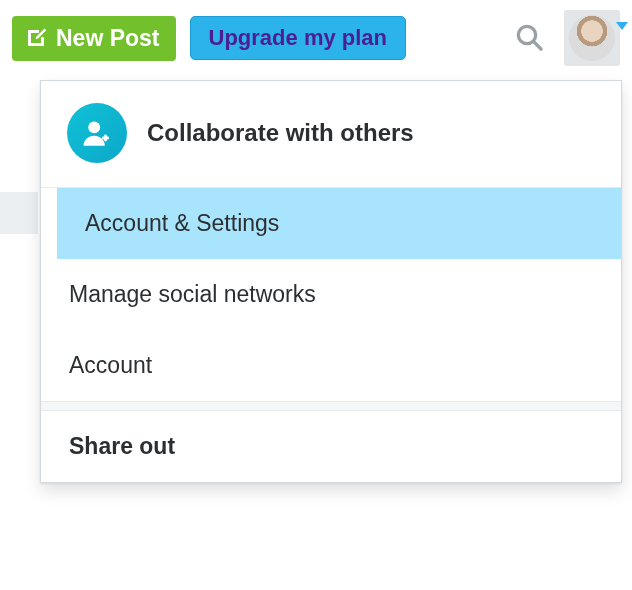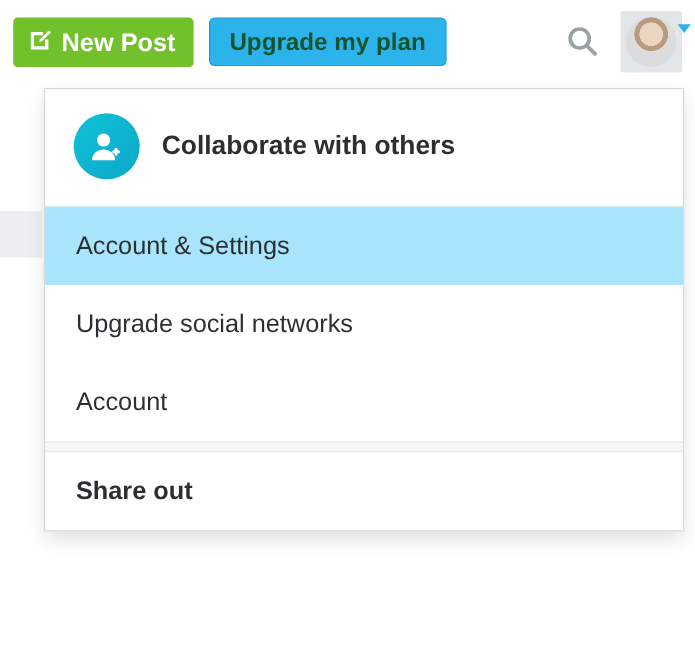--- a/index.html
+++ b/index.html
@@ -13,35 +13,35 @@
     }
     .topbar {
       display: flex;
       align-items: center;
       padding: 10px 12px 14px 12px;
       gap: 14px;
       background: #fff;
     }
     .btn-new-post {
       display: inline-flex;
-      align-items: flex-start;
+      align-items: center;
       gap: 8px;
       background: #72c02c;
       color: #fff;
       font-weight: 700;
       font-size: 23px;
       padding: 9px 16px 9px 12px;
       border: none;
       border-radius: 4px;
       cursor: pointer;
     }
     .btn-new-post svg { display: block; }
     .btn-upgrade {
       background: #2cb3eb;
-      color: #14532d;
+      color: #4c1d95;
       font-weight: 700;
       font-size: 22px;
       padding: 8px 18px;
       border: 1px solid #1b9cd6;
       border-radius: 5px;
       cursor: pointer;
     }
     .search-btn {
       width: 42px;
       height: 42px;
@@ -120,20 +120,21 @@
     }
     .menu-item {
       padding: 22px 28px;
       font-size: 23px;
       font-weight: 500;
       color: #2c2f31;
       cursor: pointer;
     }
     .menu-item.hover {
       background: #a8e4fb;
+      margin-left: 16px;
     }
     .menu-divider {
       height: 10px;
       background: #f4f6f7;
       border-top: 1px solid #e6eaed;
       border-bottom: 1px solid #e6eaed;
     }
     .menu-item.signout { font-weight: 700; }
   </style>
 </head>
@@ -182,21 +183,21 @@
     </div>
     <div class="menu-header-text">
       <div class="menu-header-title">Collaborate with others</div>
     </div>
   </div>
 
   <div class="menu-item hover">
     <span>Account &amp; Settings</span>
   </div>
   <div class="menu-item">
-    <span>Upgrade social networks</span>
+    <span>Manage social networks</span>
   </div>
   <div class="menu-item">
     <span>Account</span>
   </div>
 
   <div class="menu-divider"></div>
 
   <div class="menu-item signout">
     <span>Share out</span>
   </div>

